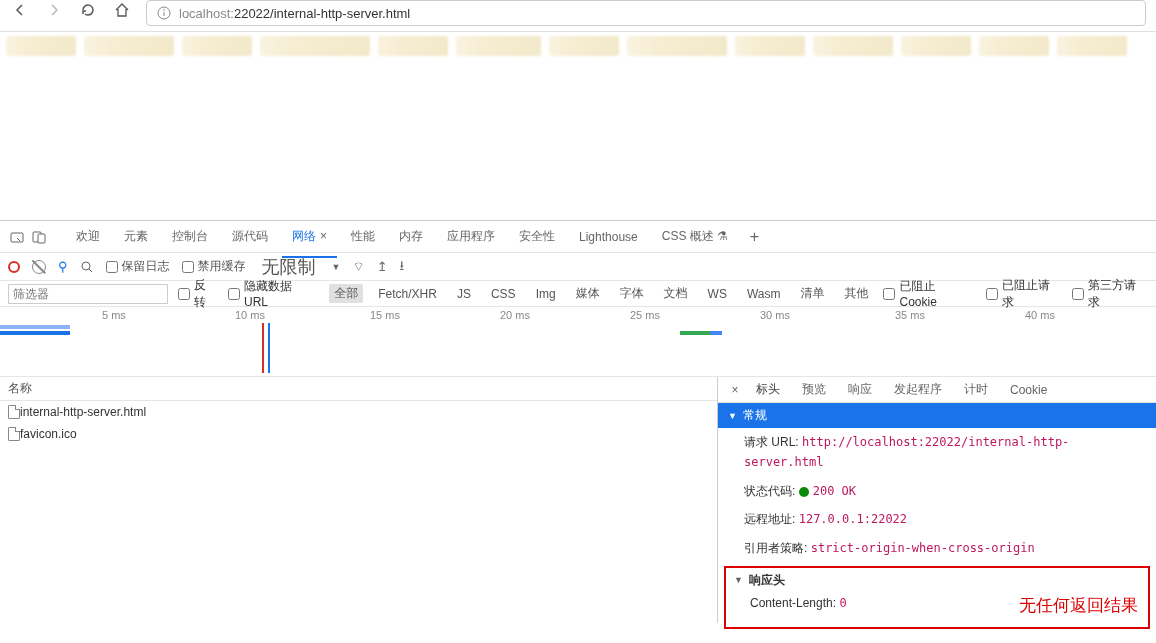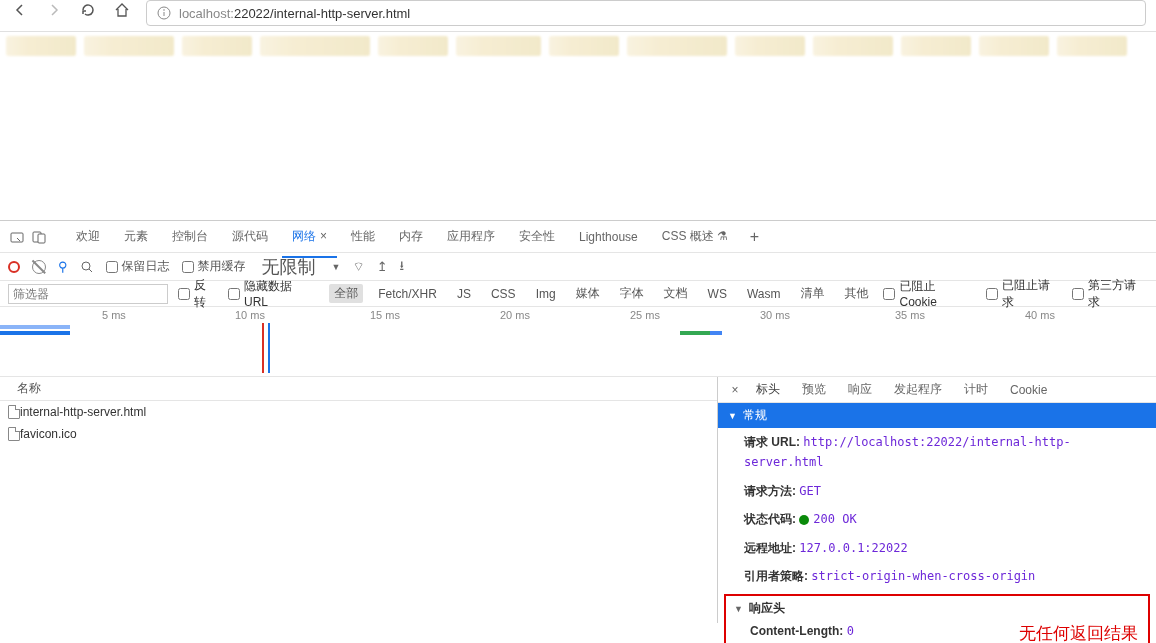--- a/index.html
+++ b/index.html
@@ -32,35 +32,35 @@
 .upl{font-size:13px;color:#666}
 .filter-row{height:26px;display:flex;align-items:center;gap:10px;padding:0 8px;border-bottom:1px solid #e5e5e5}
 .filter-input{width:160px;height:20px;border:1px solid #ccc;padding:0 4px;color:#888;font-size:12px}
 .ftype{padding:1px 5px;color:#555;cursor:pointer;font-size:12px}
 .ftype.active{background:#e0e0e0;border-radius:2px}
 .timeline{height:70px;border-bottom:1px solid #e5e5e5;position:relative}
 .tl-labels{display:flex;position:absolute;top:2px;width:100%;font-size:11px;color:#888}
 .tl-tick{position:absolute}
 .inner-row{display:flex;height:246px}
 .left-panel{width:718px;border-right:1px solid #ccc;display:flex;flex-direction:column}
-.col-header{height:24px;display:flex;align-items:center;padding:0 17px;font-size:12px;color:#555;border-bottom:1px solid #e5e5e5}
+.col-header{height:24px;display:flex;align-items:center;padding:0 8px;font-size:12px;color:#555;border-bottom:1px solid #e5e5e5}
 .req-item{height:22px;display:flex;align-items:center;padding:0 8px;gap:0;font-size:12px;color:#333;cursor:pointer}
 .doc-icon{width:12px;height:14px;border:1px solid #888;border-radius:1px;position:relative}
 .doc-icon::after{content:"";position:absolute;right:-1px;top:-1px;width:4px;height:4px;background:#fff;border-left:1px solid #888;border-bottom:1px solid #888}
 .right-panel{flex:1;display:flex;flex-direction:column}
 .detail-tabs{height:28px;display:flex;align-items:center;gap:2px;padding:0 8px;border-bottom:1px solid #e5e5e5;color:#666}
 .dtab{padding:4px 10px;cursor:pointer;position:relative;font-size:12px}
 .dtab.active{color:#404040}
 .dtab.active::after{content:"";position:absolute;left:0;right:0;bottom:-7px;height:2px;background:#1a73e8}
 .close-x{width:18px;text-align:center;cursor:pointer;color:#666}
 .section-hdr{background:#1a73e8;color:#fff;padding:4px 10px;font-size:12px;display:flex;align-items:center;gap:6px}
 .tri{font-size:9px}
 .kv{padding:4px 12px 4px 26px;font-size:12px;color:#333;line-height:1.7}
-.kv b{font-weight:700}
-.mono{font-family:Consolas,monospace;color:#6d28d9}
+.kv b{font-weight:400}
+.mono{font-family:Consolas,monospace;color:#be185d}
 .status-dot{display:inline-block;width:10px;height:10px;background:#0a8a0a;border-radius:50%;margin-right:4px;vertical-align:middle}
 .resp-section{border:2px solid #d00;padding:4px 8px 10px 8px;position:relative;margin:4px 6px 0 6px}
 .resp-hdr{display:flex;align-items:center;gap:6px;font-size:12px;font-weight:600;color:#333}
 .annot{position:absolute;right:10px;top:26px;color:#d00;font-size:17px;font-weight:400}
 svg{display:block}
 </style>
 </head>
 <body>
 
 <div class="browser-bar">
@@ -243,21 +243,20 @@
         <span class="dtab">响应</span>
         <span class="dtab">发起程序</span>
         <span class="dtab">计时</span>
         <span class="dtab">Cookie</span>
       </div>
       <div class="section-hdr">
           <span class="tri">▼</span>
           <span>常规</span>
         </div>
       <div class="kv"><b>请求 URL:</b> <span class="mono">http://localhost:22022/internal-http-server.html</span></div>
-      <div class="kv"><b>请求方法:</b> <span class="mono">GET</span></div>
       <div class="kv"><b>状态代码:</b> <span class="status-dot"></span><span class="mono">200 OK</span></div>
       <div class="kv"><b>远程地址:</b> <span class="mono">127.0.0.1:22022</span></div>
       <div class="kv"><b>引用者策略:</b> <span class="mono">strict-origin-when-cross-origin</span></div>
 
       <div class="resp-section">
         <div class="resp-hdr">
             <span class="tri" style="color:#666">▼</span>
             <span>响应头</span>
           </div>
         <div class="kv" style="padding-left:16px"><b>Content-Length:</b> <span class="mono">0</span></div>

